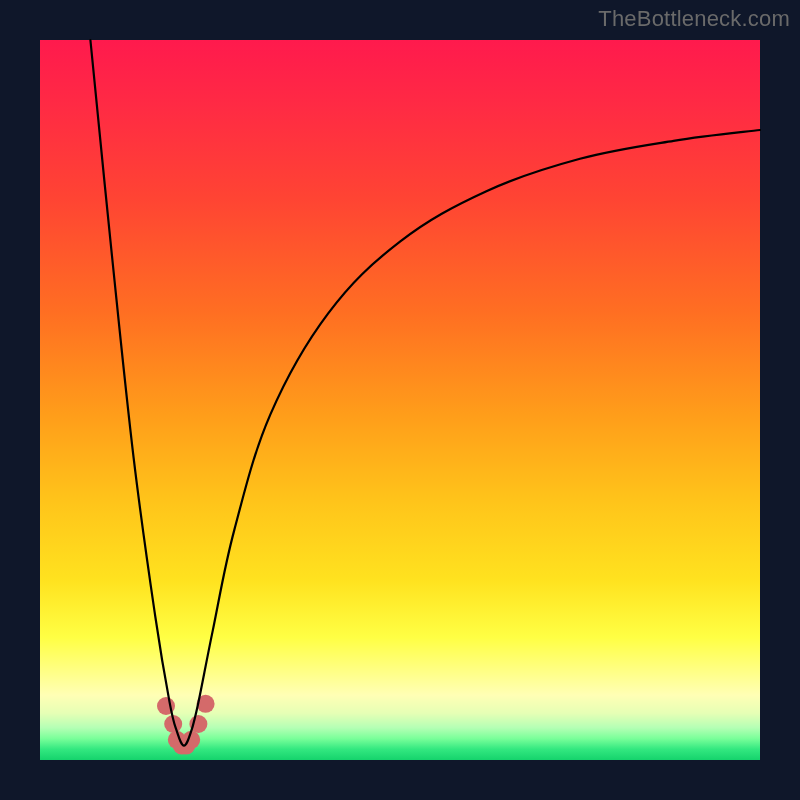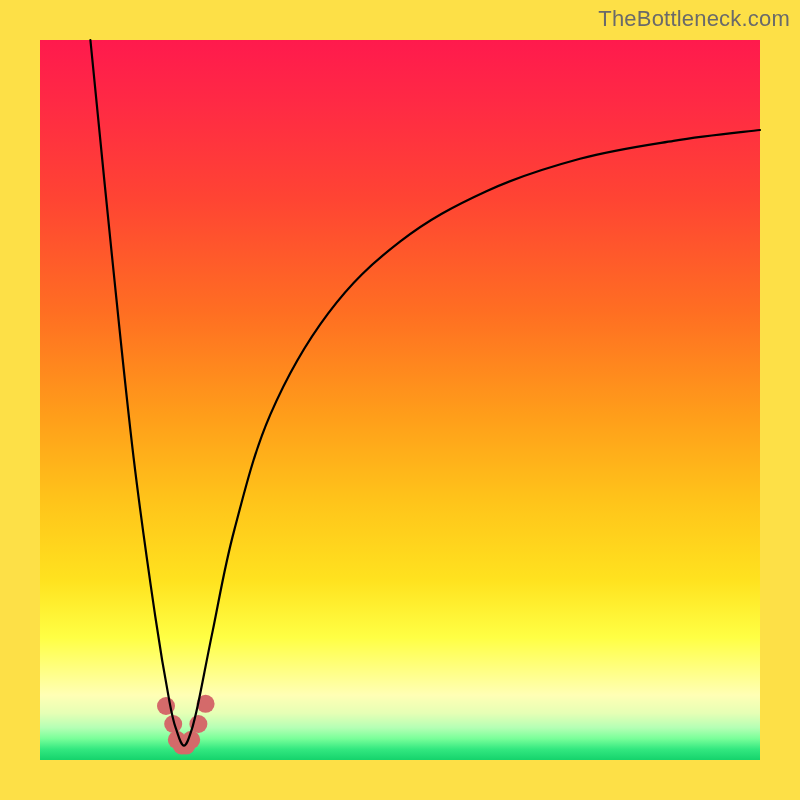--- a/index.html
+++ b/index.html
@@ -10,21 +10,21 @@
     background: #000;
     overflow: hidden;
     font-family: Arial, Helvetica, sans-serif;
   }
   .frame {
     position: absolute;
     left: 0;
     top: 0;
     width: 800px;
     height: 800px;
-    background: #fde047;
+    background: #0f172a;
   }
   .plot {
     position: absolute;
     left: 40px;
     top: 40px;
     width: 720px;
     height: 720px;
     background: linear-gradient(
       to bottom,
       #ff1a4d 0%,

